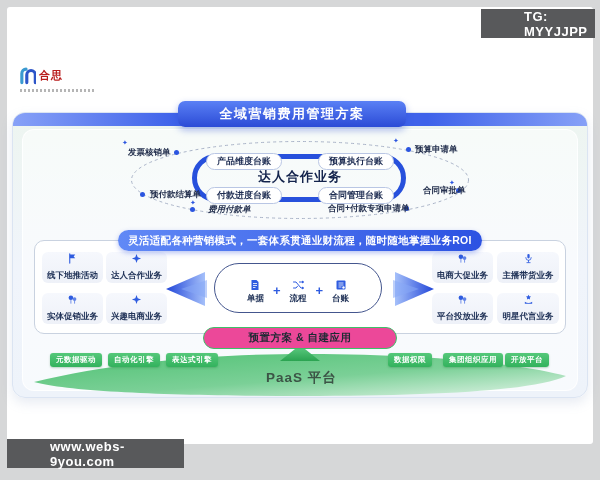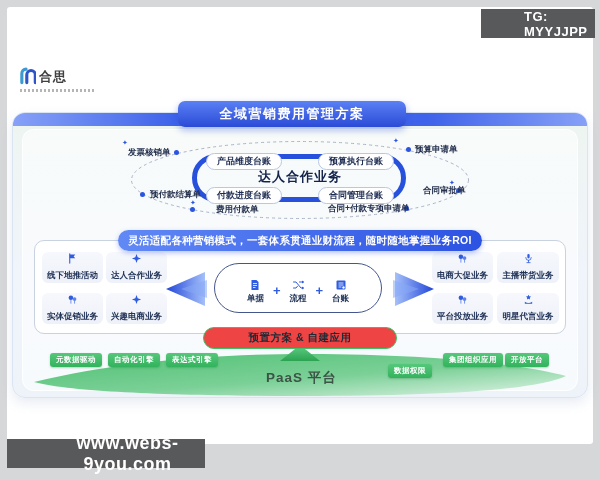--- a/index.html
+++ b/index.html
@@ -4,24 +4,24 @@
 <style>
   * { margin:0; padding:0; box-sizing:border-box; }
   body { width:600px; height:480px; font-family:"Liberation Sans","DejaVu Sans",sans-serif; background:#d6d7d8; overflow:hidden; }
   #stage { position:relative; width:600px; height:480px; }
   .abs { position:absolute; }
   #canvas { left:7px; top:7px; width:586px; height:437px; background:#ffffff; border-radius:3px; }
 
   
   .dark-badge { background:#58595b; color:#fff; font-weight:bold; display:flex; align-items:center; justify-content:center; z-index:50; letter-spacing:.5px;padding-left:43px; }
   #tg-badge { left:481px; top:9px; width:114px; height:29px; font-size:13px; }
-  #site-watermark { left:7px; top:439px; width:198px; height:29px; font-size:18px;text-align:center; }
-
-  
-  #logo-text { left:39px; top:68px; font-size:13px; font-weight:bold; color:#404040; letter-spacing:1px; }
+  #site-watermark { left:7px; top:439px; width:177px; height:29px; font-size:13px; }
+
+  
+  #logo-text { left:39px; top:68px; font-size:11px; font-weight:bold; color:#b91c1c; letter-spacing:1px; }
   #logo-tagline { left:20px; top:89px; width:76px; height:3px; background:repeating-linear-gradient(90deg,#b5b5b5 0 2px,transparent 2px 4px); }
 
   
   #title-banner { left:178px; top:101px; width:228px; height:26px; border-radius:7px;
     background:linear-gradient(180deg,#5a80f5,#2b4bd6); color:#fff; font-size:13px; font-weight:bold;
     letter-spacing:1.5px; display:flex; align-items:center; justify-content:center;
     box-shadow:0 3px 7px rgba(45,80,210,.4); z-index:6; }
   #solution-container { left:12px; top:112px; width:576px; height:286px; border-radius:13px;
     border:1px solid #dbe4f2; background:linear-gradient(180deg,#edf5f0,#f0f4fb 55%,#eef3fa);
     box-shadow:0 5px 12px rgba(130,150,190,.18); overflow:hidden; }
@@ -56,21 +56,21 @@
     z-index:2; display:flex; justify-content:center; align-items:flex-start; padding-top:15px; gap:9px; }
   #interconnect-title { left:237px; top:256px; width:126px; height:15px; background:#fff; border:1.4px solid #44568e;
     border-radius:8px; font-size:8.5px; font-weight:bold; color:#1b2a50; display:flex; align-items:center;
     justify-content:center; z-index:3; white-space:nowrap; }
   .unit { display:flex; flex-direction:column; align-items:center; gap:2px; }
   .unit span { font-size:8.5px; font-weight:bold; color:#223459; }
   .plus-sign { font-size:13px; font-weight:bold; color:#2f5ce0; margin-top:4px; }
   .arrow-svg { z-index:2; }
 
   
-  #preset-pill { left:203px; top:327px; width:194px; height:22px; background:#ef4444; border:1.4px solid #3fbf68;
+  #preset-pill { left:203px; top:327px; width:194px; height:22px; background:#ec4899; border:1.4px solid #3fbf68;
     border-radius:11px; font-size:10.5px; font-weight:bold; color:#1e2a34; display:flex; align-items:center;
     justify-content:center; letter-spacing:.5px; z-index:4; white-space:nowrap; }
   #green-up-arrow { left:280px; top:345px; z-index:3; }
   #paas-band { left:28px; top:348px; z-index:2; }
   #paas-label { left:266px; top:369px; font-size:13.5px; font-weight:bold; color:#3c5446; letter-spacing:1px; z-index:3; white-space:nowrap; }
   .gtag { top:353px; height:14px; line-height:14px; padding:0 6px; border-radius:3px; color:#fff; font-size:7.5px;
     font-weight:bold; background:linear-gradient(180deg,#55c87a,#33b25d); letter-spacing:.5px; z-index:3;
     box-shadow:0 1px 2px rgba(40,120,60,.3); white-space:nowrap; }
 </style>
 </head>
@@ -103,21 +103,21 @@
   <div class="abs node-dot" style="left:406px;top:147px;"></div>
   <div class="abs node-dot" style="left:140px;top:192px;"></div>
   <div class="abs node-dot" style="left:456px;top:188px;"></div>
   <div class="abs node-dot" style="left:190px;top:207px;"></div>
   <div class="abs node-dot" style="left:404px;top:206px;"></div>
 
   <div class="abs doc-label" style="left:128px;top:147px;">发票核销单</div>
   <div class="abs doc-label" style="left:415px;top:144px;">预算申请单</div>
   <div class="abs doc-label" style="left:150px;top:189px;">预付款结算单</div>
   <div class="abs doc-label" style="left:423px;top:185px;">合同审批单</div>
-  <div class="abs doc-label" style="left:216px;top:204px;">费用付款单</div>
+  <div class="abs doc-label" style="left:208px;top:204px;font-style:italic;">费用付款单</div>
   <div class="abs doc-label" style="left:328px;top:203px;">合同+付款专项申请单</div>
 
   <span class="abs sparkle" style="left:122px;top:139px;">✦</span>
   <span class="abs sparkle" style="left:393px;top:137px;">✦</span>
   <span class="abs sparkle" style="left:449px;top:179px;">✦</span>
   <span class="abs sparkle" style="left:190px;top:199px;">✦</span>
 
   <div id="ledger-loop" class="abs"></div>
   <div class="abs ledger-pill" style="left:318px;top:153px;width:76px;">预算执行台账</div>
   <div class="abs ledger-pill" style="left:206px;top:153px;width:76px;">产品维度台账</div>
@@ -254,16 +254,16 @@
           <stop offset="1" stop-color="#e3f5e9"></stop>
         </linearGradient>
       </defs>
     <path d="M6 34 C 95 12, 205 5, 295 6 C 405 7, 495 16, 538 28 C 505 43, 405 48, 275 48 C 150 48, 42 44, 6 34 Z" fill="url(#gpaas)"></path>
   </svg>
   <div id="paas-label" class="abs">PaaS 平台</div>
 
   <div class="abs gtag" style="left:50px;">元数据驱动</div>
   <div class="abs gtag" style="left:108px;">自动化引擎</div>
   <div class="abs gtag" style="left:166px;">表达式引擎</div>
-  <div class="abs gtag" style="left:388px;margin-top:11px;">数据权限</div>
+  <div class="abs gtag" style="left:388px;">数据权限</div>
   <div class="abs gtag" style="left:443px;">集团组织应用</div>
   <div class="abs gtag" style="left:505px;">开放平台</div>
 </div>
 
 </body></html>

